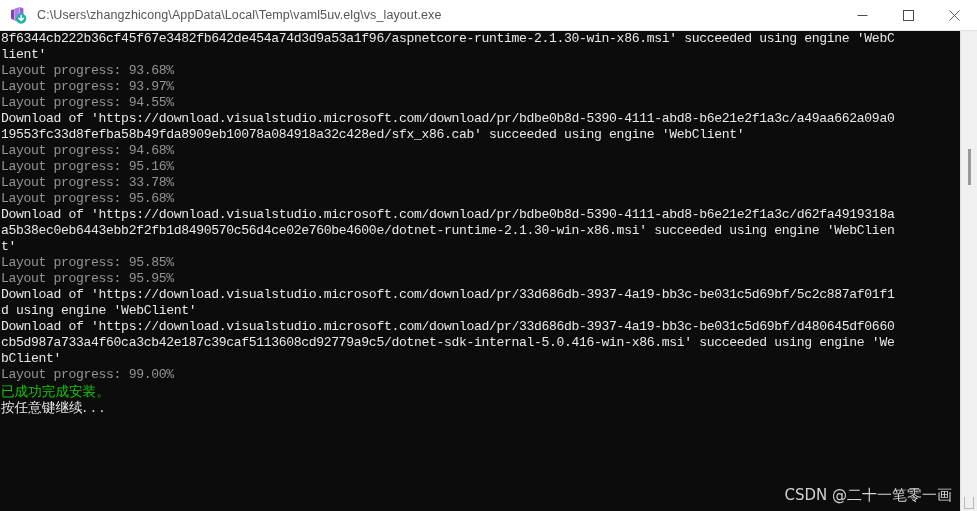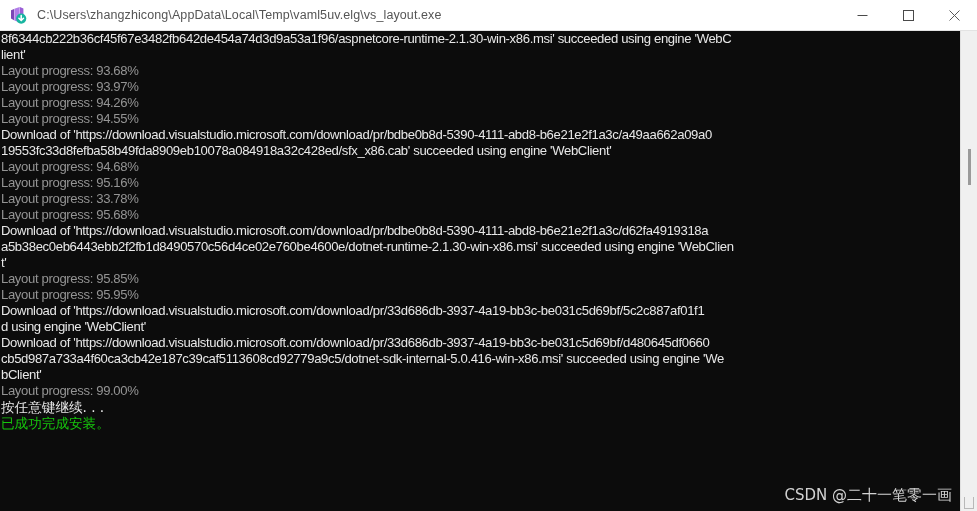--- a/index.html
+++ b/index.html
@@ -79,21 +79,21 @@
     background: #0c0c0c;
     overflow: hidden;
   }
   #console {
     flex: 1 1 auto;
     padding: 0px 0 0 1px;
     overflow: hidden;
     position: relative;
   }
   .line {
-    font-family: Liberation Sans, sans-serif;
+    font-family: Liberation Mono, monospace;
     font-size: 13.1px;
     line-height: 16.0px;
     white-space: pre;
     letter-spacing: -0.35px;
     color: #cccccc;
   }
   .line.dim   { color: #949494; }
   .line.bright{ color: #e8e8e8; }
   .line.green { color: #16c60c; }
   .line.cjk   {
@@ -180,41 +180,40 @@
       </div>
     </div>
   </div>
 
   <div id="console-wrap">
     <div id="console">
         <div class="line bright">8f6344cb222b36cf45f67e3482fb642de454a74d3d9a53a1f96/aspnetcore-runtime-2.1.30-win-x86.msi' succeeded using engine 'WebC</div>
         <div class="line bright">lient'</div>
         <div class="line dim">Layout progress: 93.68%</div>
         <div class="line dim">Layout progress: 93.97%</div>
-        <div class="line dim">Layout progress: 94.26%</div>
         <div class="line dim">Layout progress: 94.55%</div>
         <div class="line bright">Download of 'https://download.visualstudio.microsoft.com/download/pr/bdbe0b8d-5390-4111-abd8-b6e21e2f1a3c/a49aa662a09a0</div>
         <div class="line bright">19553fc33d8fefba58b49fda8909eb10078a084918a32c428ed/sfx_x86.cab' succeeded using engine 'WebClient'</div>
         <div class="line dim">Layout progress: 94.68%</div>
         <div class="line dim">Layout progress: 95.16%</div>
         <div class="line dim">Layout progress: 33.78%</div>
         <div class="line dim">Layout progress: 95.68%</div>
         <div class="line bright">Download of 'https://download.visualstudio.microsoft.com/download/pr/bdbe0b8d-5390-4111-abd8-b6e21e2f1a3c/d62fa4919318a</div>
         <div class="line bright">a5b38ec0eb6443ebb2f2fb1d8490570c56d4ce02e760be4600e/dotnet-runtime-2.1.30-win-x86.msi' succeeded using engine 'WebClien</div>
         <div class="line bright">t'</div>
         <div class="line dim">Layout progress: 95.85%</div>
         <div class="line dim">Layout progress: 95.95%</div>
         <div class="line bright">Download of 'https://download.visualstudio.microsoft.com/download/pr/33d686db-3937-4a19-bb3c-be031c5d69bf/5c2c887af01f1</div>
         <div class="line bright">d using engine 'WebClient'</div>
         <div class="line bright">Download of 'https://download.visualstudio.microsoft.com/download/pr/33d686db-3937-4a19-bb3c-be031c5d69bf/d480645df0660</div>
         <div class="line bright">cb5d987a733a4f60ca3cb42e187c39caf5113608cd92779a9c5/dotnet-sdk-internal-5.0.416-win-x86.msi' succeeded using engine 'We</div>
         <div class="line bright">bClient'</div>
         <div class="line dim">Layout progress: 99.00%</div>
+        <div class="line green cjk">已成功完成安装。</div>
         <div class="line bright cjk">按任意键继续. . .</div>
-        <div class="line green cjk">已成功完成安装。</div>
       </div>
 
     <div id="scrollbar">
       <div id="scroll-thumb"></div>
       <div id="scroll-caret"></div>
     </div>
   </div>
 
   <div id="watermark">CSDN @二十一笔零一画</div>
 </div>

